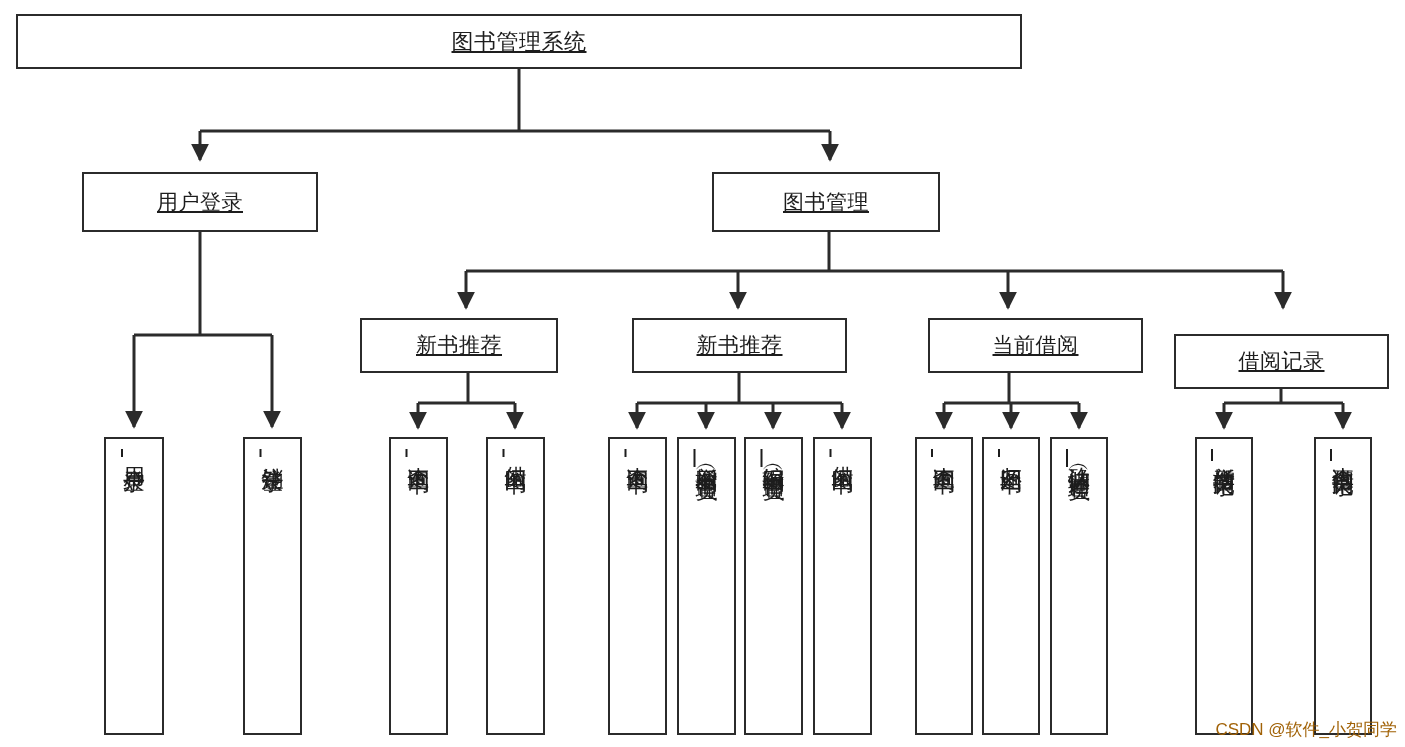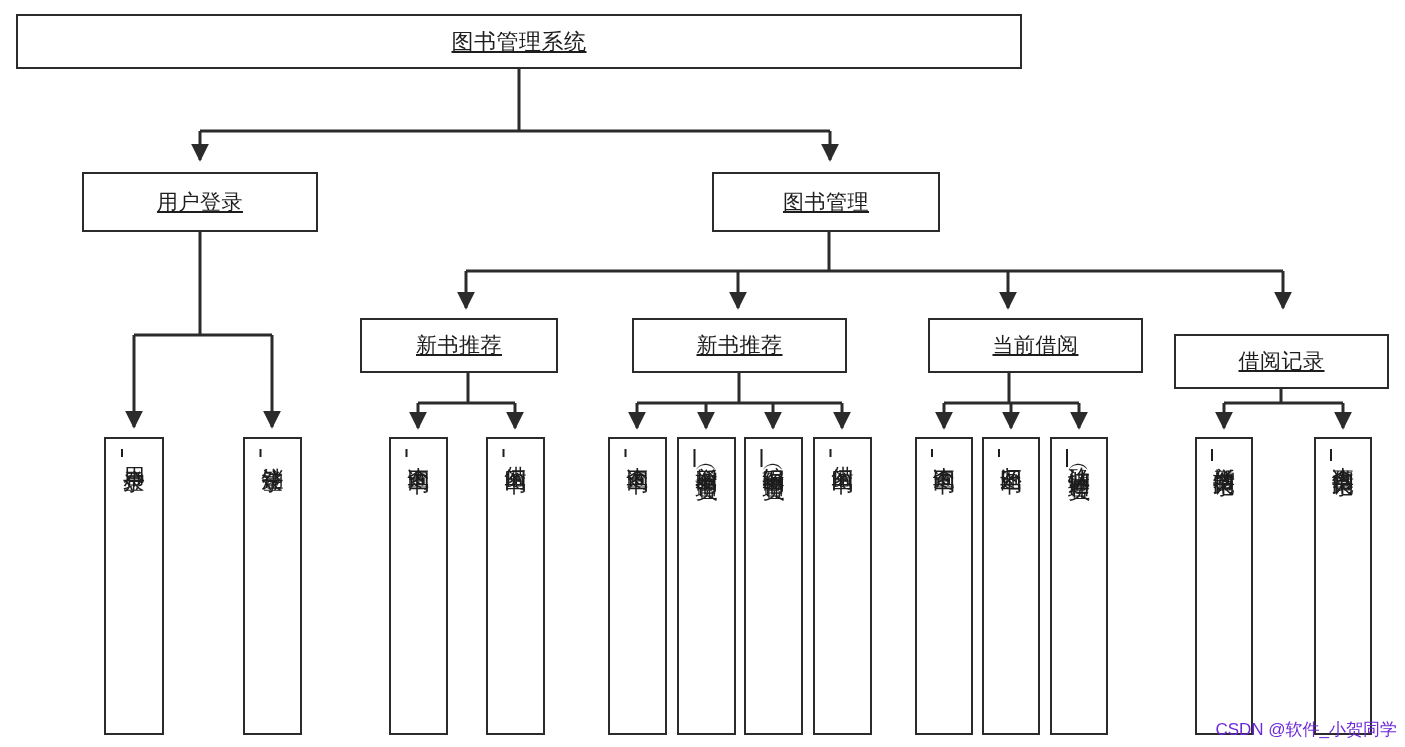--- a/index.html
+++ b/index.html
@@ -60,21 +60,21 @@
     font-size: 22px;
     letter-spacing: 2px;
     line-height: 1.0;
     margin: 0 auto;
   }
   #watermark {
     position: absolute;
     right: 8px;
     bottom: 6px;
     font-size: 17px;
-    color: #6d28d9;
+    color: #a16207;
     white-space: nowrap;
     z-index: 5;
     font-family: "Liberation Sans", "DejaVu Sans", sans-serif;
   }
 </style>
 </head>
 <body>
 
 <div id="diagram-root">
 

